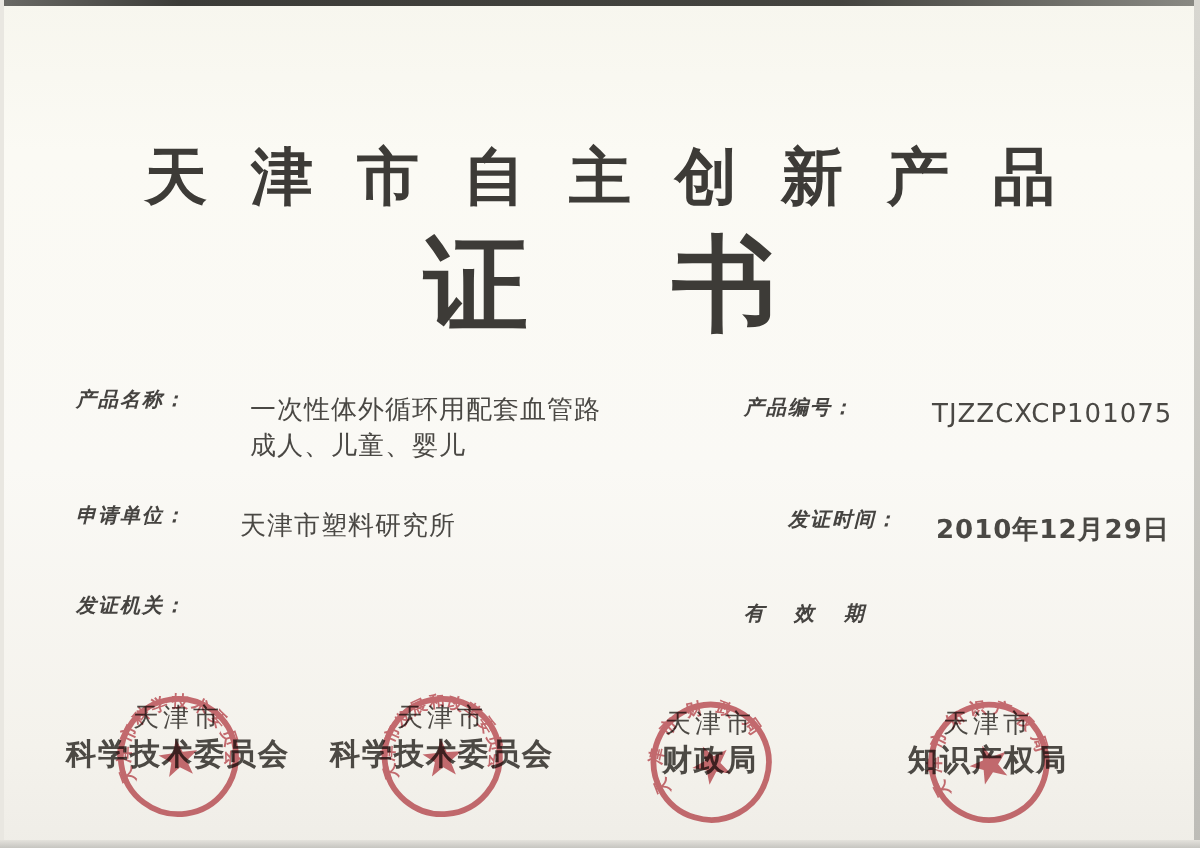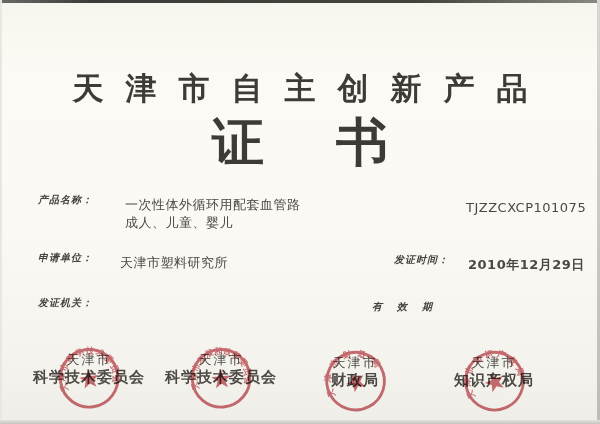--- a/index.html
+++ b/index.html
@@ -105,20 +105,21 @@
   <div class="edge-right"></div>
   <div class="edge-bottom"></div>
 
   <div class="title1">天津市自主创新产品</div>
   <div class="title2">证书</div>
 
   <span class="lbl lbl-product-name">产品名称：</span>
   <span class="val val-product-name2">成人、儿童、婴儿</span>
   <span class="val val-product-name">一次性体外循环用配套血管路</span>
 
+  <span class="lbl lbl-product-code">产品编号：</span>
   <span class="val val-product-code">TJZZCXCP101075</span>
 
   <span class="lbl lbl-applicant">申请单位：</span>
   <span class="val val-applicant">天津市塑料研究所</span>
 
   <span class="lbl lbl-issue-date">发证时间：</span>
   <span class="val val-issue-date">2010年12月29日</span>
 
   <span class="lbl lbl-validity">有效期</span>
 

